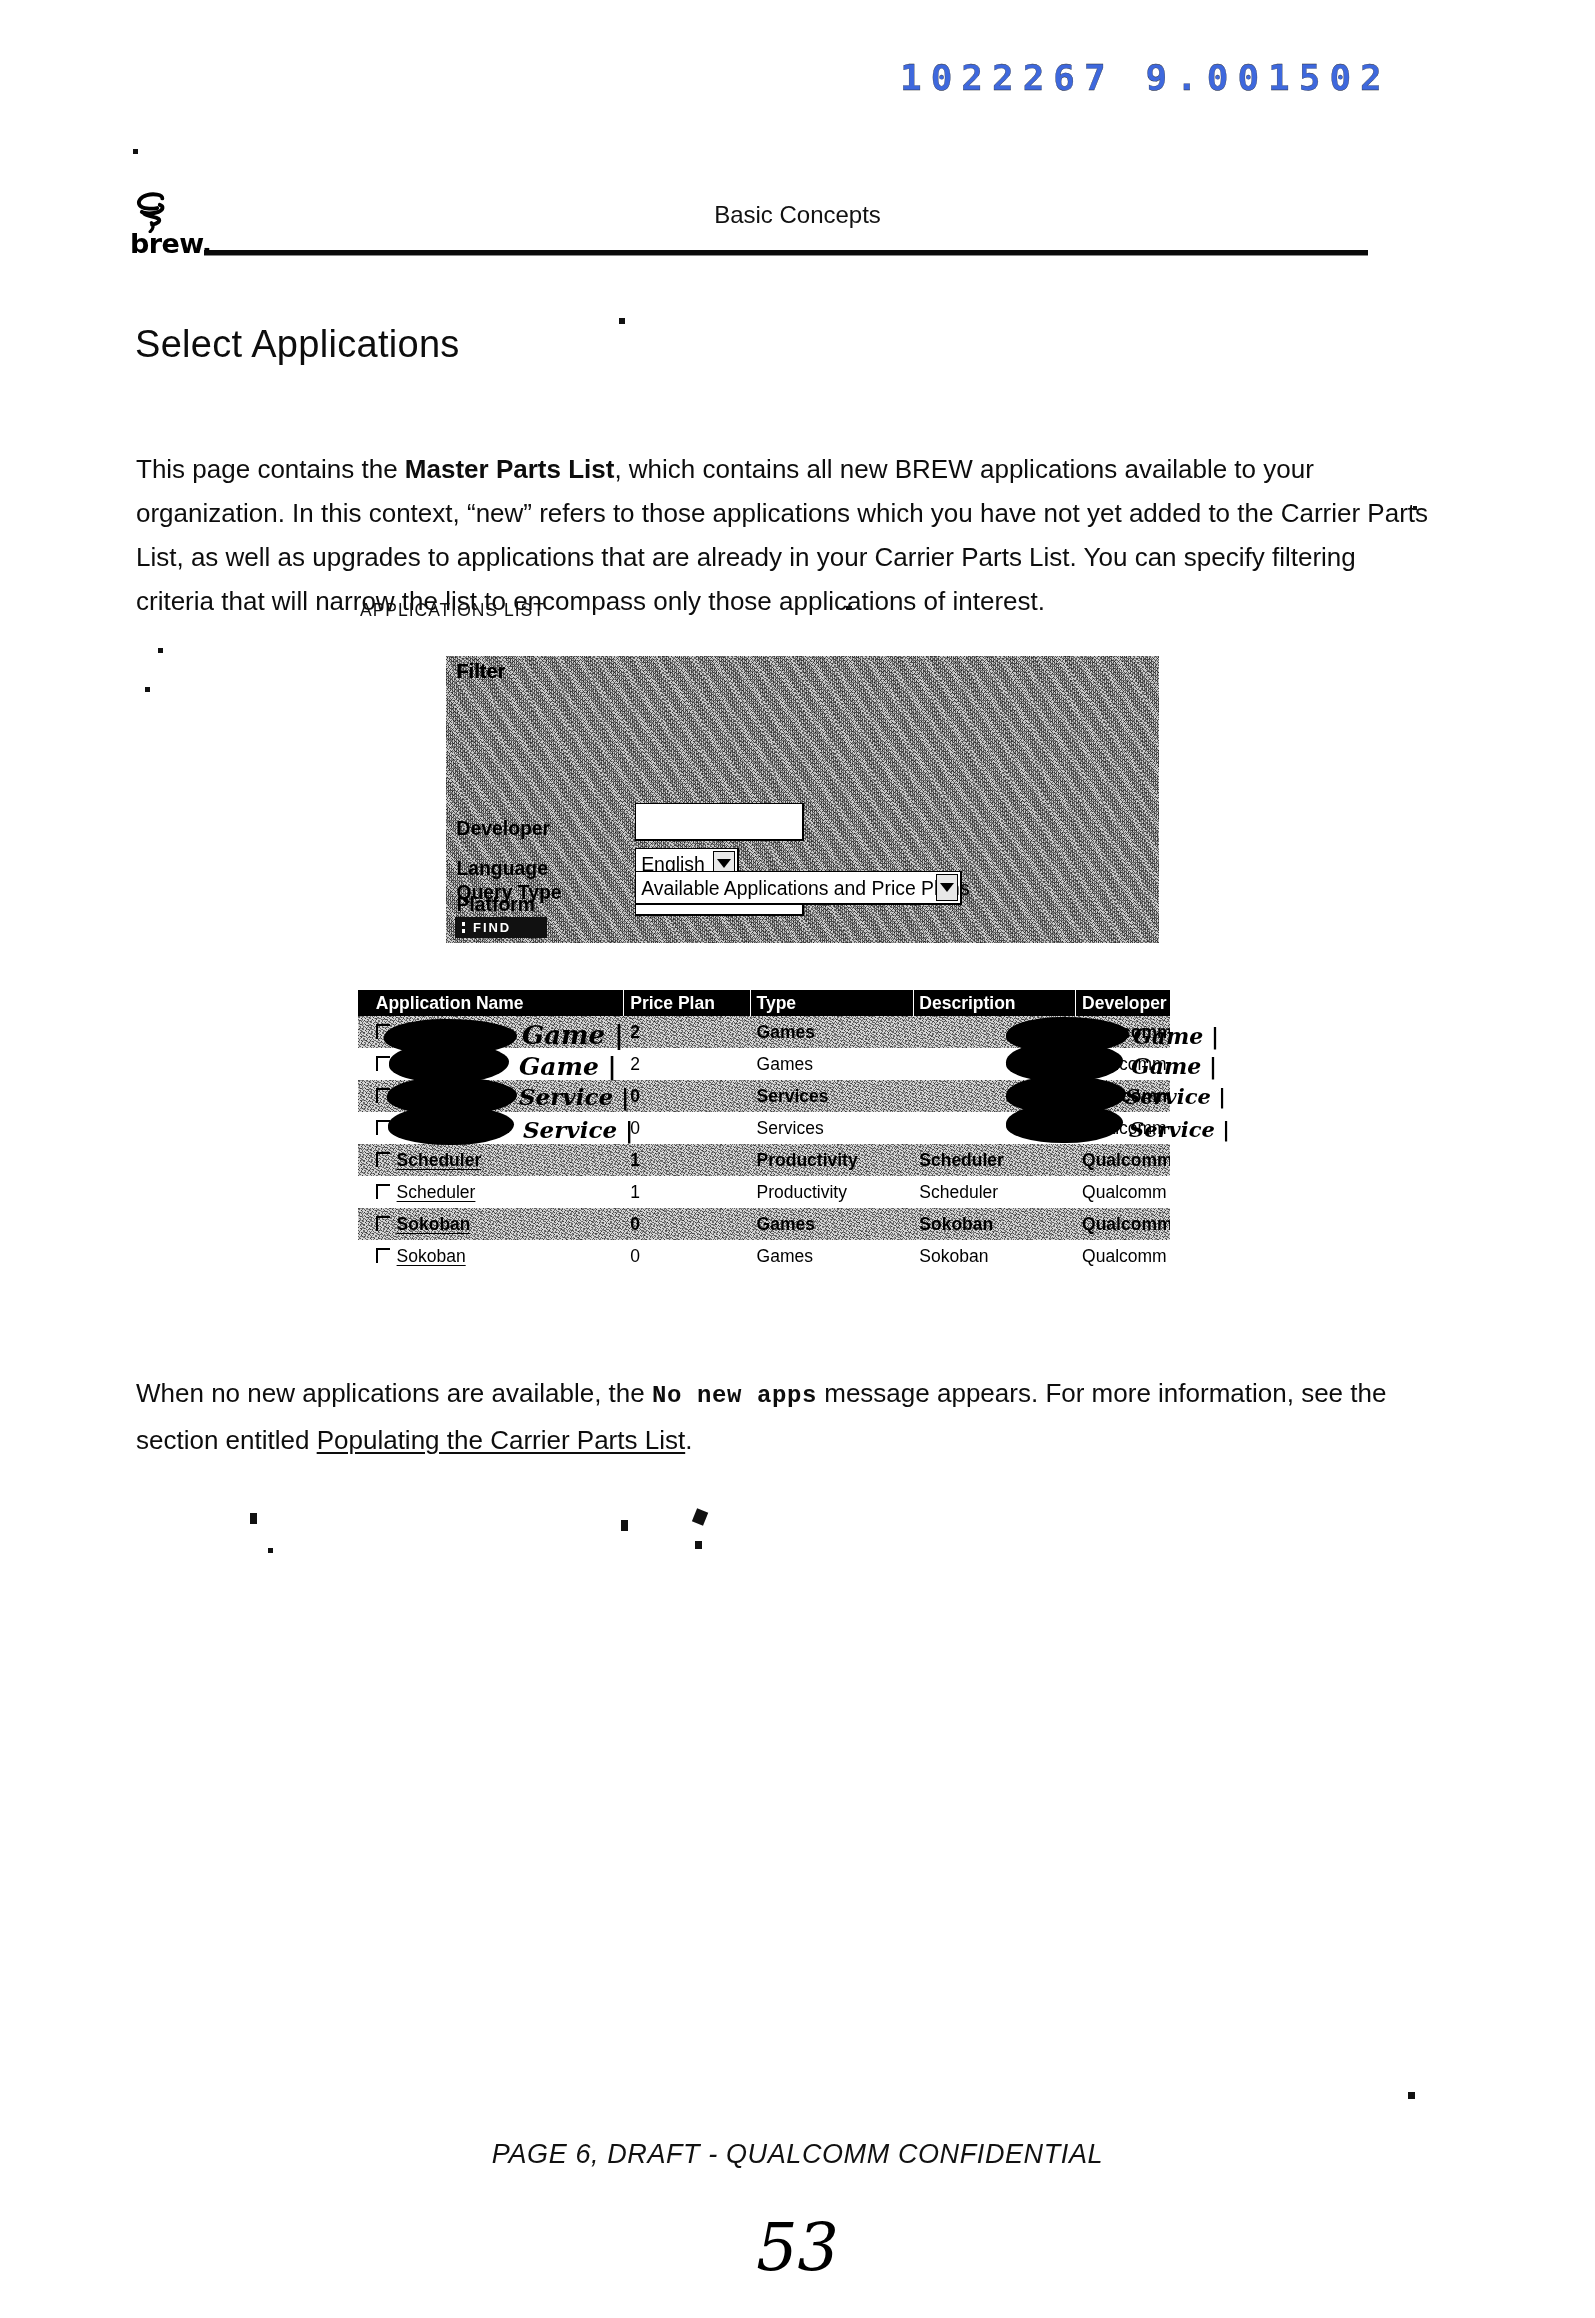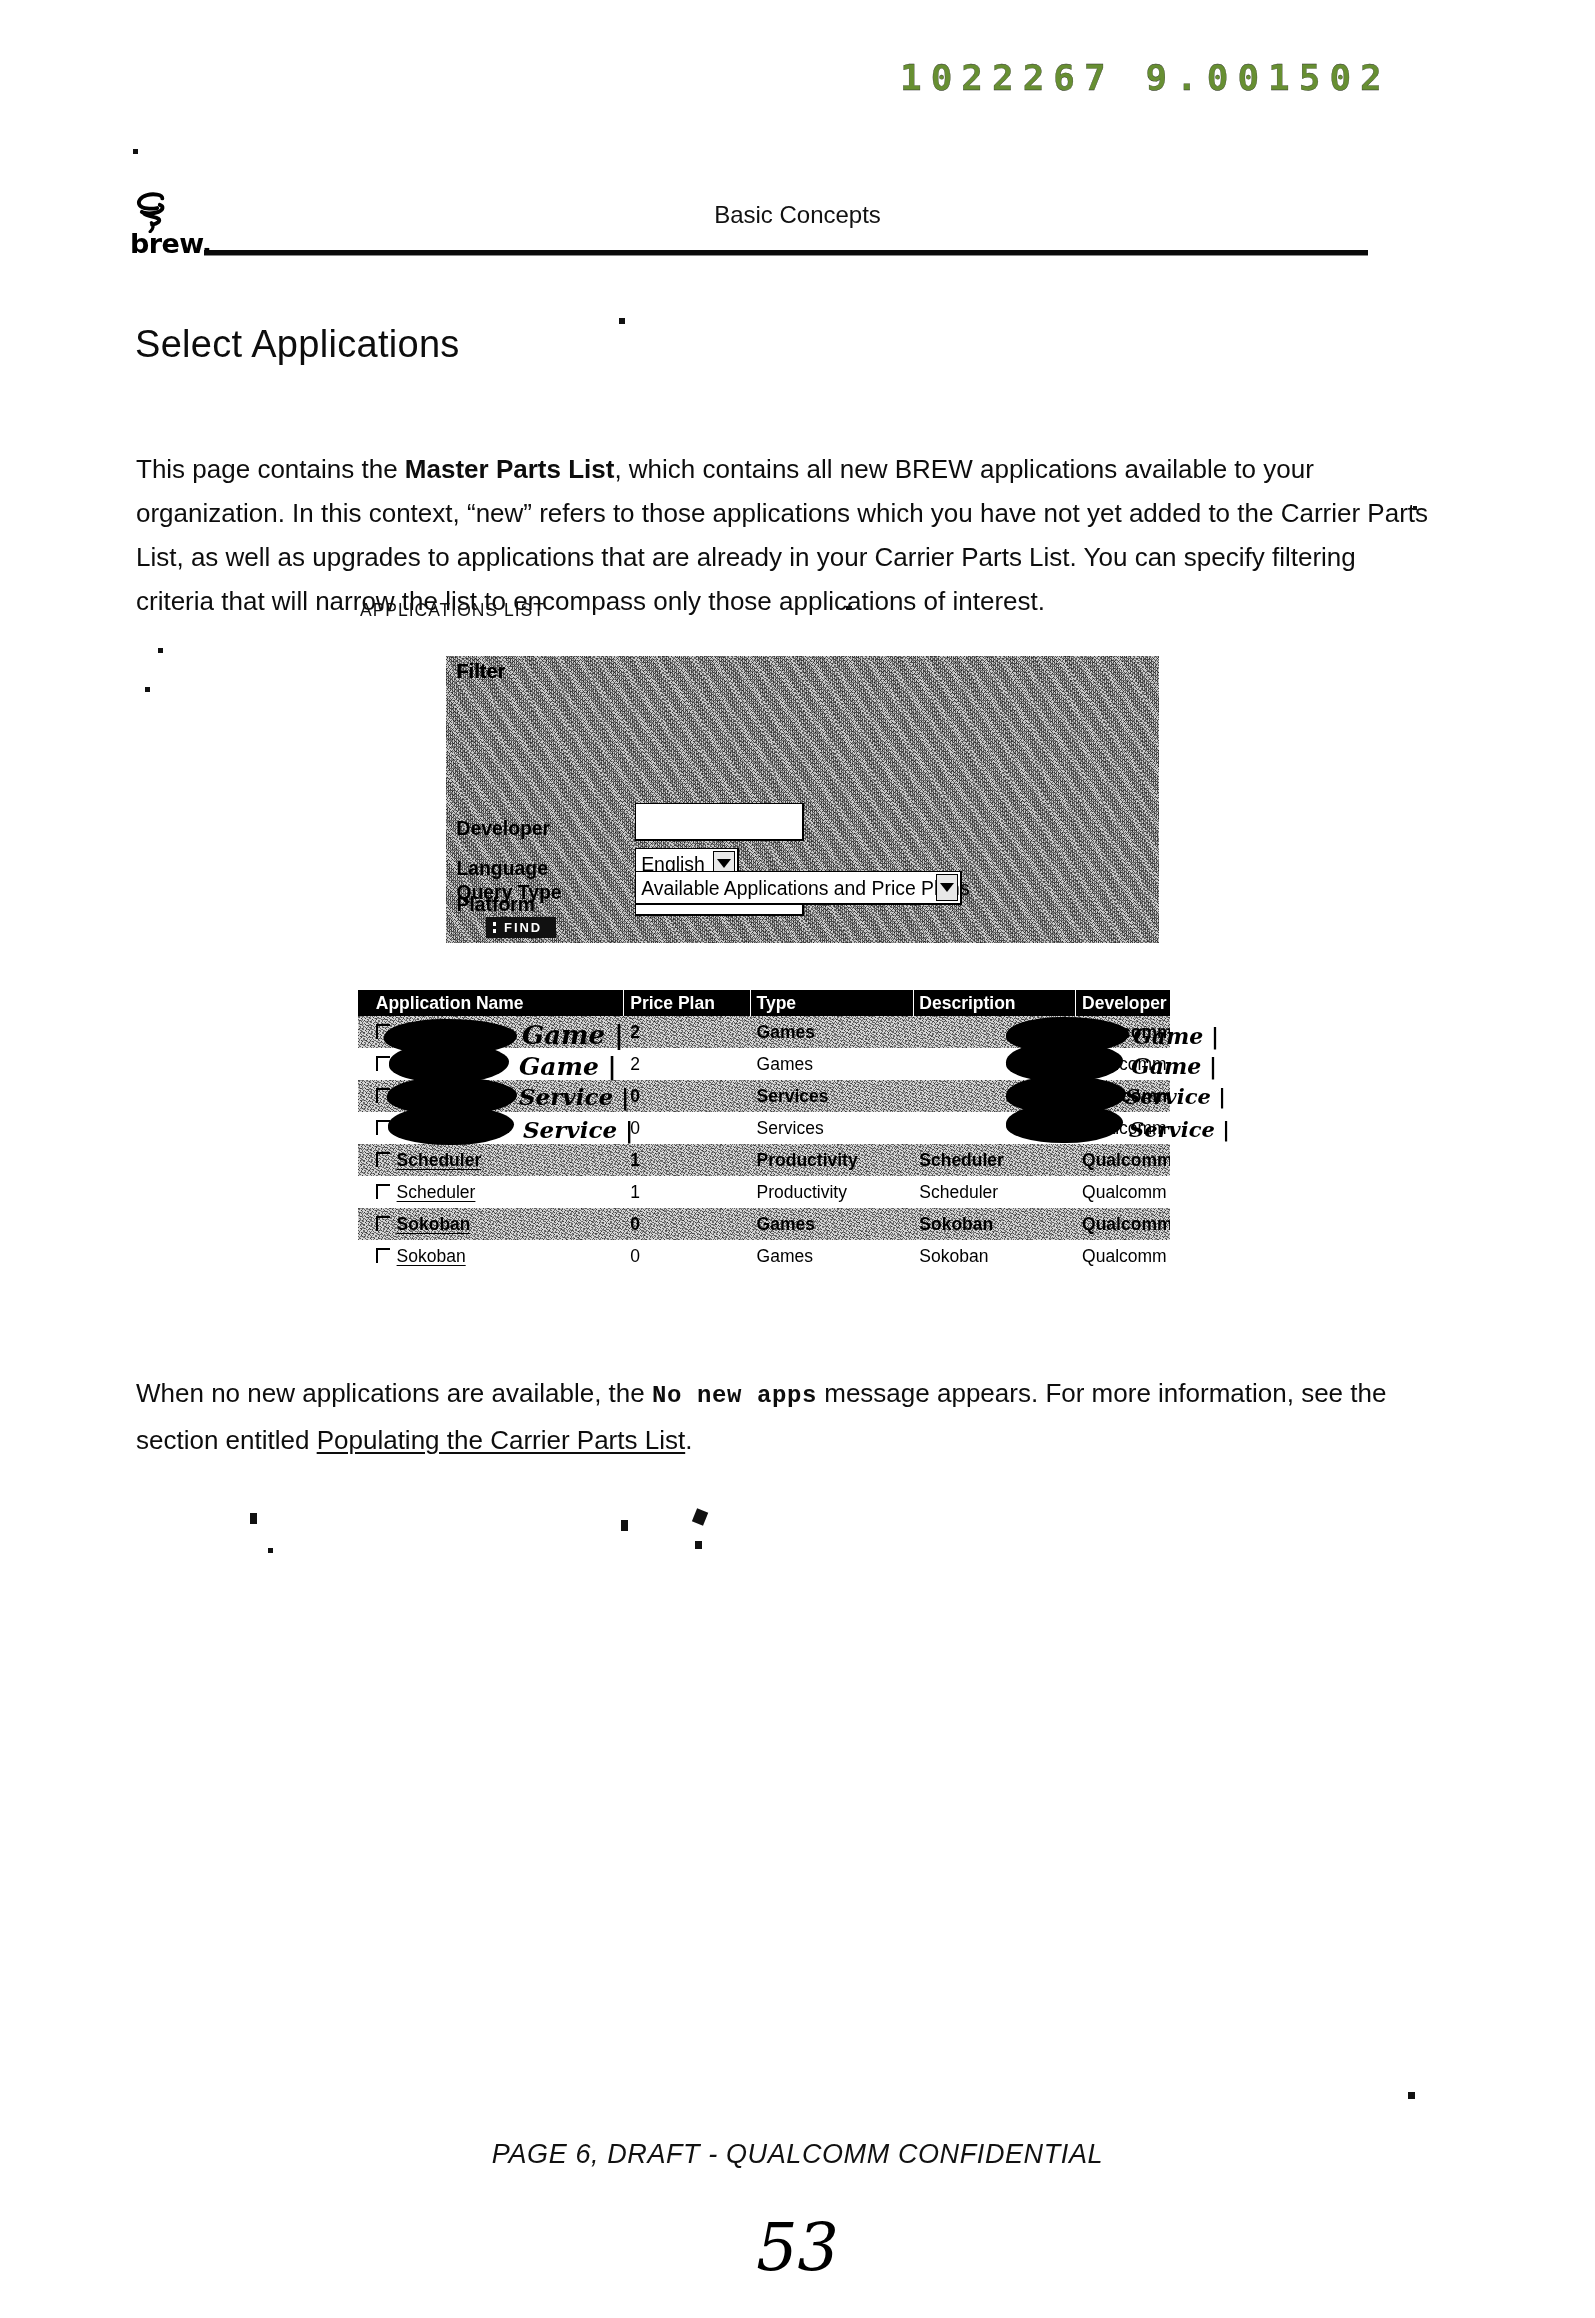--- a/index.html
+++ b/index.html
@@ -16,21 +16,21 @@
       repeating-linear-gradient(-52deg, rgba(0,0,0,.50) 0 0.6px, rgba(255,255,255,0) 0.6px 3.2px),
       repeating-linear-gradient(88deg, rgba(0,0,0,.42) 0 0.6px, rgba(255,255,255,0) 0.6px 1.9px),
       repeating-linear-gradient(5deg, rgba(0,0,0,.30) 0 0.6px, rgba(255,255,255,0) 0.6px 3.9px);
   }
 
   
   #bates{
     position:absolute;left:900px;top:57px;
     font-family:"DejaVu Sans Mono",monospace;
     font-size:36px;letter-spacing:9px;font-weight:700;
-    color:#4d7c0f;white-space:nowrap;
+    color:#1d4ed8;white-space:nowrap;
     opacity:.85;
     -webkit-text-stroke:0.3px #000;
   }
 
   
   #brew-logo{
     position:absolute;left:130px;top:192px;width:97px;height:73px;
   }
   #brew-logo .swirl{
     position:absolute;left:3.9px;top:0;width:40px;height:41px;
@@ -99,24 +99,24 @@
   .fctl .arrowbox{
     position:absolute;right:1.9px;top:1.9px;bottom:1.9px;width:22px;
     background:#e8e8e8;border:1.3px solid #000;box-sizing:border-box;
     display:flex;align-items:center;justify-content:center;
   }
   .fctl .arrowbox i{
     display:block;width:0;height:0;border-left:7.1px solid transparent;
     border-right:7.1px solid transparent;border-top:9px solid #000;
   }
   #find-btn{
-    position:absolute;left:9px;top:261px;width:70px;height:21.4px;
+    position:absolute;left:9px;top:261px;width:92px;height:21.4px;
     background:#111;color:#fff;
     font-size:13px;font-weight:700;letter-spacing:1.9px;
-    display:flex;align-items:center;gap:5.8px;padding-left:6.5px;box-sizing:border-box;margin-left:31px;
+    display:flex;align-items:center;gap:5.8px;padding-left:6.5px;box-sizing:border-box;
   }
   #find-btn .dots{
     width:5.8px;height:13px;position:relative;flex:0 0 auto;
   }
   #find-btn .dots:before,#find-btn .dots:after{
     content:"";position:absolute;left:0;width:3.9px;height:3.9px;background:#fff;
   }
   #find-btn .dots:before{top:1.3px;}
   #find-btn .dots:after{top:7.8px;}
 

